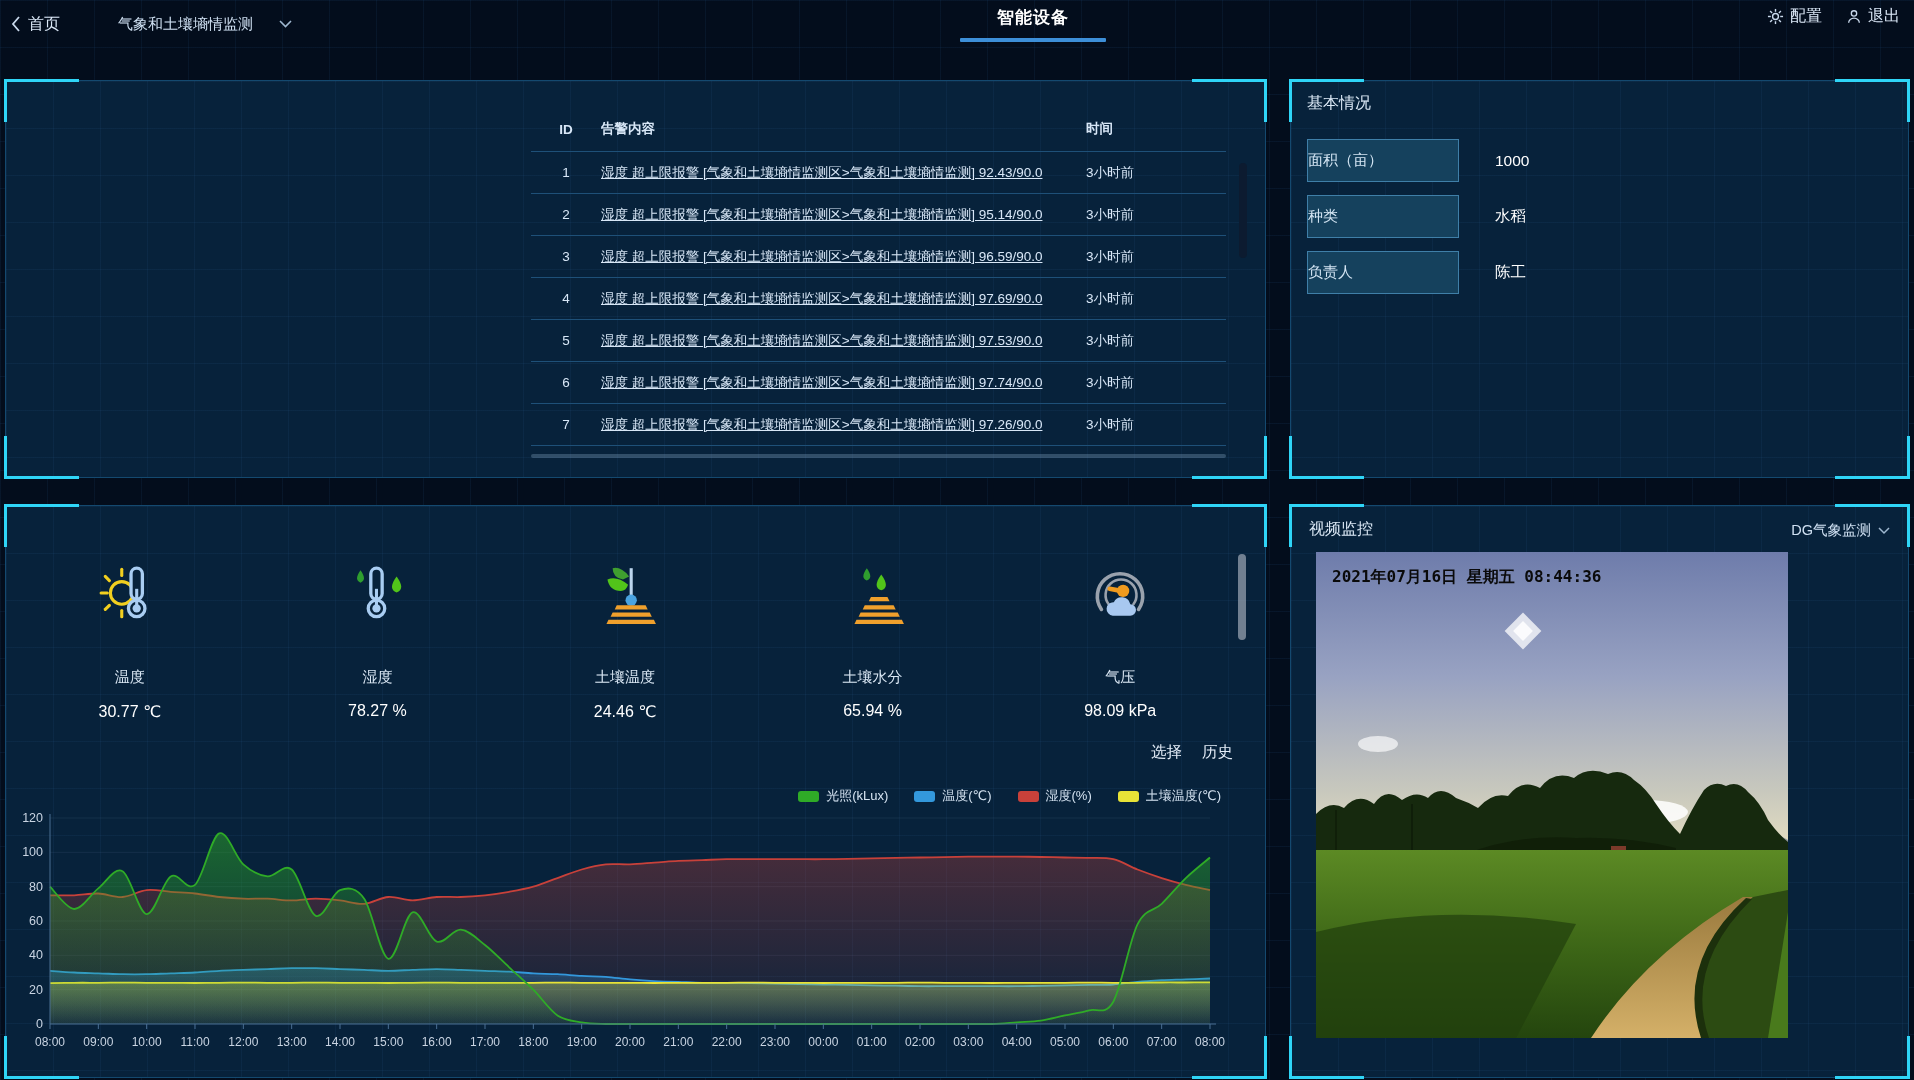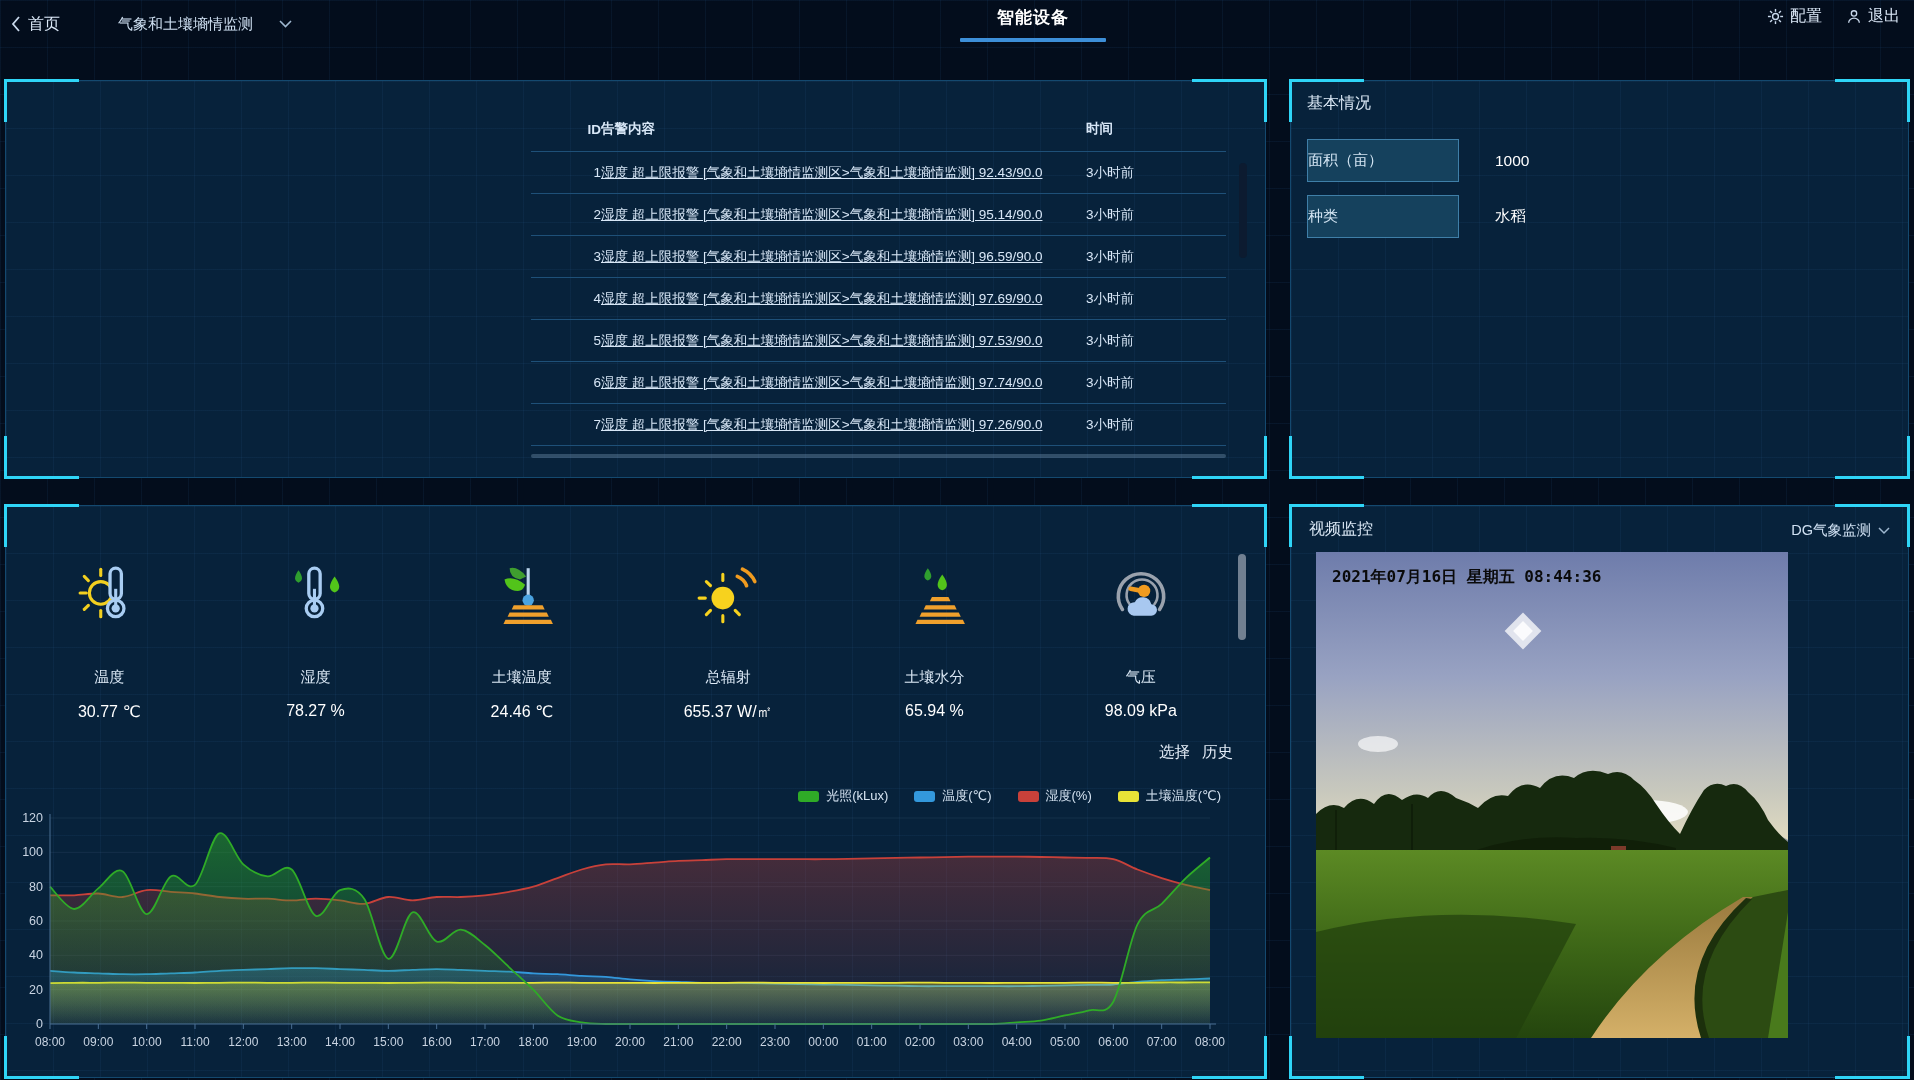--- a/index.html
+++ b/index.html
@@ -40,41 +40,41 @@
   .corner{position:absolute;width:72px;height:40px;pointer-events:none}
   .corner.tl{top:-2px;left:-2px;border-top:3px solid #2fd5f7;border-left:3px solid #2fd5f7}
   .corner.tr{top:-2px;right:-2px;border-top:3px solid #2fd5f7;border-right:3px solid #2fd5f7}
   .corner.bl{bottom:-2px;left:-2px;border-bottom:3px solid #2fd5f7;border-left:3px solid #2fd5f7}
   .corner.br{bottom:-2px;right:-2px;border-bottom:3px solid #2fd5f7;border-right:3px solid #2fd5f7}
   .panel-title{position:absolute;left:16px;top:12px;font-size:16px;color:#dce9f6}
   
   .alarm-table{position:absolute;left:525px;top:26px;width:695px}
   .trow{display:grid;grid-template-columns:70px 485px 140px;align-items:center;height:41px;border-top:1px solid #1e5078}
   .trow.head{height:44px;border-top:none;font-weight:bold;color:#ffffff;font-size:14.5px}
-  .c-id{text-align:right;font-size:13.5px;color:#d8e7f7}
+  .c-id{text-align:center;font-size:13.5px;color:#d8e7f7}
   .c-content{font-size:13.5px;color:#d8e7f7;white-space:nowrap;overflow:hidden}
   .c-content a{color:#d8e7f7;text-decoration:underline;cursor:pointer}
   .c-time{font-size:13.5px;color:#d8e7f7}
   .trow:last-child{border-bottom:1px solid #1e5078}
   .v-thumb{position:absolute;width:8px;border-radius:4px;background:#0c1b30}
   .h-thumb{position:absolute;height:4px;border-radius:2px;background:rgba(130,160,190,.35)}
   .gray-thumb{position:absolute;width:8px;border-radius:4px;background:rgba(150,160,175,.75)}
   
   .info-list{position:absolute;left:16px;top:58px}
   .info-item{display:flex;align-items:center;margin-bottom:13px}
   .info-label{width:152px;height:43px;box-sizing:border-box;display:flex;align-items:center;
     background:#15415d;border:1px solid #3f7fa8;font-size:15px;color:#d5e6f4}
   .info-value{margin-left:36px;font-size:15.5px;color:#ffffff}
   
   .sensor-row{position:absolute;left:0;top:56px;width:1238px;display:flex}
   .sensor{flex:1;text-align:center}
   .sensor-icon svg{width:66px;height:66px}
   .sensor-name{margin-top:36px;font-size:15px;color:#dbe8f5}
   .sensor-value{margin-top:15px;font-size:16px;color:#ffffff}
-  .actions{position:absolute;top:236px;right:32px;display:flex;gap:12px;font-size:15.5px;color:#e4edf8}
+  .actions{position:absolute;top:236px;right:32px;display:flex;gap:20px;font-size:15.5px;color:#e4edf8}
   .actions span{cursor:pointer}
   .legend{position:absolute;top:281px;right:44px;display:flex;gap:26px;align-items:center}
   .legend-item{display:flex;align-items:center;font-size:13px;color:#d6e4f2;cursor:pointer}
   .legend-marker{width:21px;height:11px;border-radius:3px;margin-right:7px}
   .chart-wrap{position:absolute;left:14px;top:302px;width:1232px;height:268px}
   
   .video-head{position:absolute;left:0;top:0;width:100%;box-sizing:border-box;padding:13px 18px;
     display:flex;justify-content:space-between;align-items:flex-end}
   .video-title{font-size:16px;color:#dce9f6}
   .video-select{display:flex;align-items:center;gap:7px;font-size:14.5px;color:#cfe0f2;cursor:pointer}
@@ -198,20 +198,24 @@
   <span class="corner br"></span>
   <div class="panel-title">基本情况</div>
   <div class="info-list">
     <div class="info-item">
       <div class="info-label">面积（亩）</div>
       <div class="info-value">1000</div>
     </div>
     <div class="info-item">
       <div class="info-label">种类</div>
       <div class="info-value">水稻</div>
+    </div>
+    <div class="info-item">
+      <div class="info-label">负责人</div>
+      <div class="info-value">陈工</div>
     </div>
   </div>
 </div>
 
 <div class="panel" id="panel-sensor">
   <span class="corner tl"></span>
   <span class="corner tr"></span>
   <span class="corner bl"></span>
   <span class="corner br"></span>
   <div class="sensor-row">
@@ -256,39 +260,20 @@
             <path d="M35 22 q-11 -9 -20 -5 q2 11 13 11 q5 0 7 -6 z" fill="#52c41a"></path>
             <path d="M36 14 q-8 -10 -16 -8 q0 9 10 11 z" fill="#3f9e2f"></path>
             <g fill="#f0a02c">
               <polygon points="24,42 52,42 54,46 22,46"></polygon>
               <polygon points="20,49 56,49 58,53 18,53"></polygon>
               <polygon points="16,56 60,56 62,60 14,60"></polygon>
             </g>
           </svg></div>
         <div class="sensor-name">土壤温度</div>
         <div class="sensor-value">24.46 ℃</div>
-      </div>
-      <div class="sensor">
-        <div class="sensor-icon"><svg viewBox="0 0 64 64">
-            <circle cx="27" cy="35" r="11" fill="#f7d21e"></circle>
-            <g stroke="#f7d21e" stroke-width="3" stroke-linecap="round">
-              <line x1="27" y1="18" x2="27" y2="12"></line>
-              <line x1="15" y1="23" x2="11" y2="19"></line>
-              <line x1="10" y1="35" x2="4" y2="35"></line>
-              <line x1="15" y1="47" x2="11" y2="51"></line>
-              <line x1="27" y1="52" x2="27" y2="58"></line>
-              <line x1="39" y1="47" x2="43" y2="51"></line>
-            </g>
-            <g stroke="#f09b1f" stroke-width="3.5" fill="none" stroke-linecap="round">
-              <path d="M41 14 a16 16 0 0 1 9 9"></path>
-              <path d="M46 7 a24 24 0 0 1 12 12"></path>
-            </g>
-          </svg></div>
-        <div class="sensor-name">总辐射</div>
-        <div class="sensor-value">655.37 W/㎡</div>
       </div>
       <div class="sensor">
         <div class="sensor-icon"><svg viewBox="0 0 64 64">
             <path d="M26 6 c-4.5 6.5 -4.5 10 0 12 c4.5 -2 4.5 -5.5 0 -12 z" fill="#2f9e2f"></path>
             <path d="M40 12 c-6 8.5 -6 13 0 15.5 c6 -2.5 6 -7 0 -15.5 z" fill="#52c41a"></path>
             <g fill="#f0a02c">
               <polygon points="24,42 52,42 54,46 22,46"></polygon>
               <polygon points="20,49 56,49 58,53 18,53"></polygon>
               <polygon points="16,56 60,56 62,60 14,60"></polygon>
             </g>

